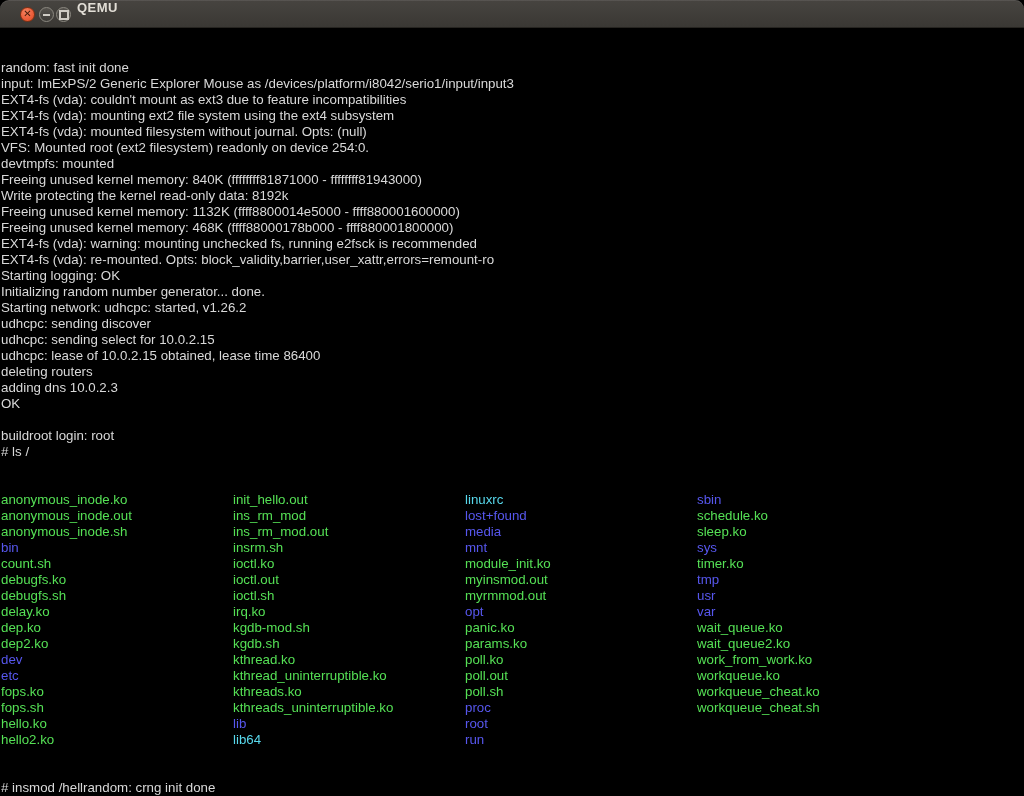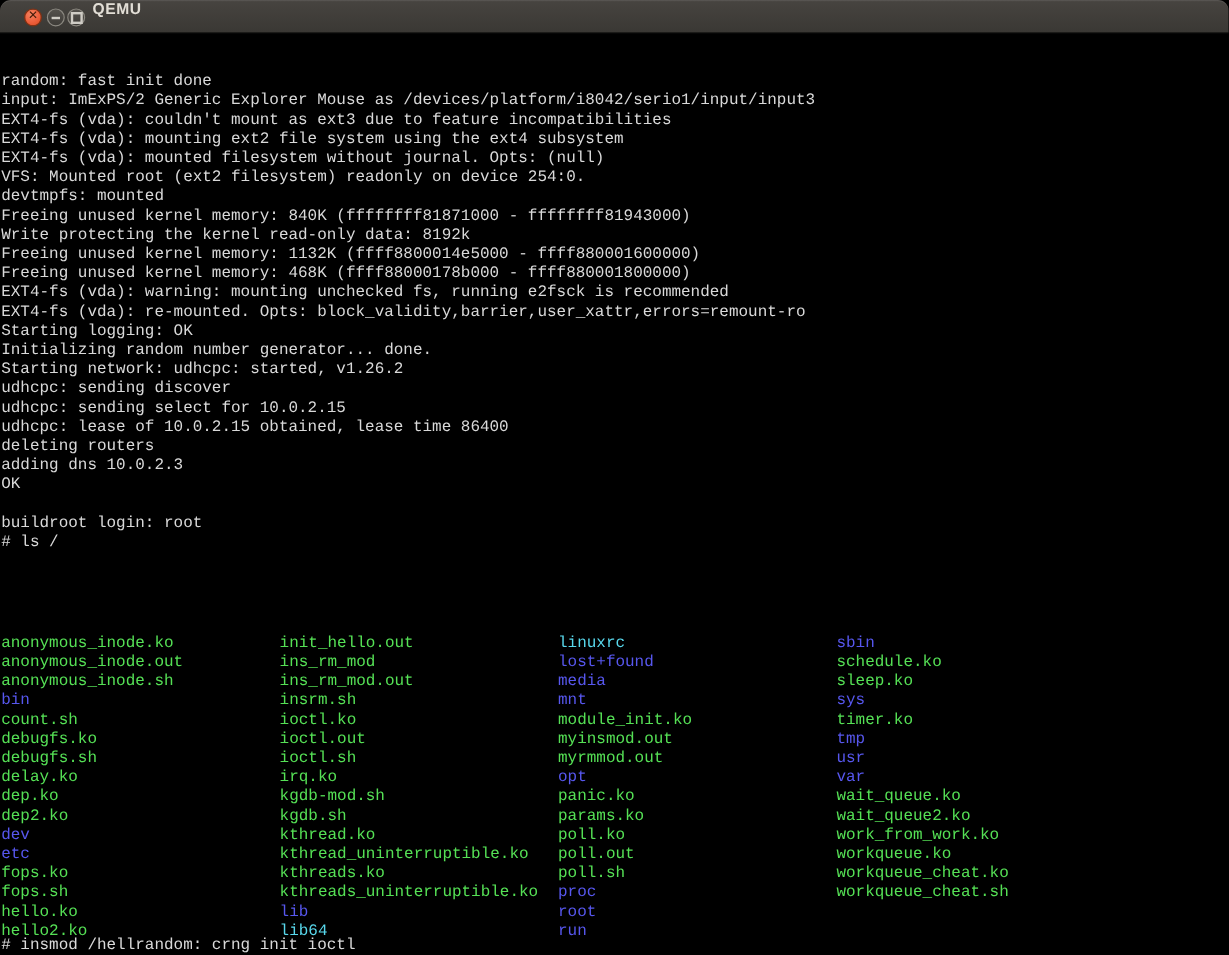--- a/index.html
+++ b/index.html
@@ -62,31 +62,31 @@
     color: #e2ded6;
     font: bold 13px "Liberation Sans", sans-serif;
     letter-spacing: 0.5px;
   }
   
   .terminal {
     position: relative;
     width: 1024px; height: 768px;
     background: var(--term-bg, #000);
     color: var(--term-fg, #d8d8d8);
-    font-family: Liberation Mono, monospace;
+    font-family: Liberation Sans, sans-serif;
     font-size: 13.3px;
     line-height: 16px;
     white-space: pre;
     overflow: hidden;
     padding-left: 1px;
     box-sizing: border-box;
   }
   .line { height: 16px; }
   .cell { display: inline-block; width: 232px; }
-  .cell.e { color: var(--c-exec); margin-top: 36px; }
+  .cell.e { color: var(--c-exec); }
   .cell.d { color: var(--c-dir); }
   .cell.s { color: var(--c-sym); }
 </style>
 </head>
 <body>
 
 <div class="window">
 
   <div class="titlebar">
     <div class="wbtn close">
@@ -97,17 +97,17 @@
     </div>
     <div class="wbtn dark max">
       <span class="glyph-max"></span>
     </div>
     <div class="title">QEMU</div>
   </div>
 
   <div class="terminal">
     <div><div class="line">random: fast init done</div><div class="line">input: ImExPS/2 Generic Explorer Mouse as /devices/platform/i8042/serio1/input/input3</div><div class="line">EXT4-fs (vda): couldn't mount as ext3 due to feature incompatibilities</div><div class="line">EXT4-fs (vda): mounting ext2 file system using the ext4 subsystem</div><div class="line">EXT4-fs (vda): mounted filesystem without journal. Opts: (null)</div><div class="line">VFS: Mounted root (ext2 filesystem) readonly on device 254:0.</div><div class="line">devtmpfs: mounted</div><div class="line">Freeing unused kernel memory: 840K (ffffffff81871000 - ffffffff81943000)</div><div class="line">Write protecting the kernel read-only data: 8192k</div><div class="line">Freeing unused kernel memory: 1132K (ffff8800014e5000 - ffff880001600000)</div><div class="line">Freeing unused kernel memory: 468K (ffff88000178b000 - ffff880001800000)</div><div class="line">EXT4-fs (vda): warning: mounting unchecked fs, running e2fsck is recommended</div><div class="line">EXT4-fs (vda): re-mounted. Opts: block_validity,barrier,user_xattr,errors=remount-ro</div><div class="line">Starting logging: OK</div><div class="line">Initializing random number generator... done.</div><div class="line">Starting network: udhcpc: started, v1.26.2</div><div class="line">udhcpc: sending discover</div><div class="line">udhcpc: sending select for 10.0.2.15</div><div class="line">udhcpc: lease of 10.0.2.15 obtained, lease time 86400</div><div class="line">deleting routers</div><div class="line">adding dns 10.0.2.3</div><div class="line">OK</div><div class="line">&nbsp;</div><div class="line">buildroot login: root</div><div class="line"># ls /</div></div>
     <div><div class="line"><span class="cell e">anonymous_inode.ko</span><span class="cell e">init_hello.out</span><span class="cell s">linuxrc</span><span class="cell d">sbin</span></div><div class="line"><span class="cell e">anonymous_inode.out</span><span class="cell e">ins_rm_mod</span><span class="cell d">lost+found</span><span class="cell e">schedule.ko</span></div><div class="line"><span class="cell e">anonymous_inode.sh</span><span class="cell e">ins_rm_mod.out</span><span class="cell d">media</span><span class="cell e">sleep.ko</span></div><div class="line"><span class="cell d">bin</span><span class="cell e">insrm.sh</span><span class="cell d">mnt</span><span class="cell d">sys</span></div><div class="line"><span class="cell e">count.sh</span><span class="cell e">ioctl.ko</span><span class="cell e">module_init.ko</span><span class="cell e">timer.ko</span></div><div class="line"><span class="cell e">debugfs.ko</span><span class="cell e">ioctl.out</span><span class="cell e">myinsmod.out</span><span class="cell d">tmp</span></div><div class="line"><span class="cell e">debugfs.sh</span><span class="cell e">ioctl.sh</span><span class="cell e">myrmmod.out</span><span class="cell d">usr</span></div><div class="line"><span class="cell e">delay.ko</span><span class="cell e">irq.ko</span><span class="cell d">opt</span><span class="cell d">var</span></div><div class="line"><span class="cell e">dep.ko</span><span class="cell e">kgdb-mod.sh</span><span class="cell e">panic.ko</span><span class="cell e">wait_queue.ko</span></div><div class="line"><span class="cell e">dep2.ko</span><span class="cell e">kgdb.sh</span><span class="cell e">params.ko</span><span class="cell e">wait_queue2.ko</span></div><div class="line"><span class="cell d">dev</span><span class="cell e">kthread.ko</span><span class="cell e">poll.ko</span><span class="cell e">work_from_work.ko</span></div><div class="line"><span class="cell d">etc</span><span class="cell e">kthread_uninterruptible.ko</span><span class="cell e">poll.out</span><span class="cell e">workqueue.ko</span></div><div class="line"><span class="cell e">fops.ko</span><span class="cell e">kthreads.ko</span><span class="cell e">poll.sh</span><span class="cell e">workqueue_cheat.ko</span></div><div class="line"><span class="cell e">fops.sh</span><span class="cell e">kthreads_uninterruptible.ko</span><span class="cell d">proc</span><span class="cell e">workqueue_cheat.sh</span></div><div class="line"><span class="cell e">hello.ko</span><span class="cell d">lib</span><span class="cell d">root</span></div><div class="line"><span class="cell e">hello2.ko</span><span class="cell s">lib64</span><span class="cell d">run</span></div></div>
-    <div><div class="line"># insmod /hellrandom: crng init ioctl</div></div>
+    <div><div class="line"># insmod /hellrandom: crng init done</div></div>
     
   </div>
 
 </div>
 
 </body></html>

